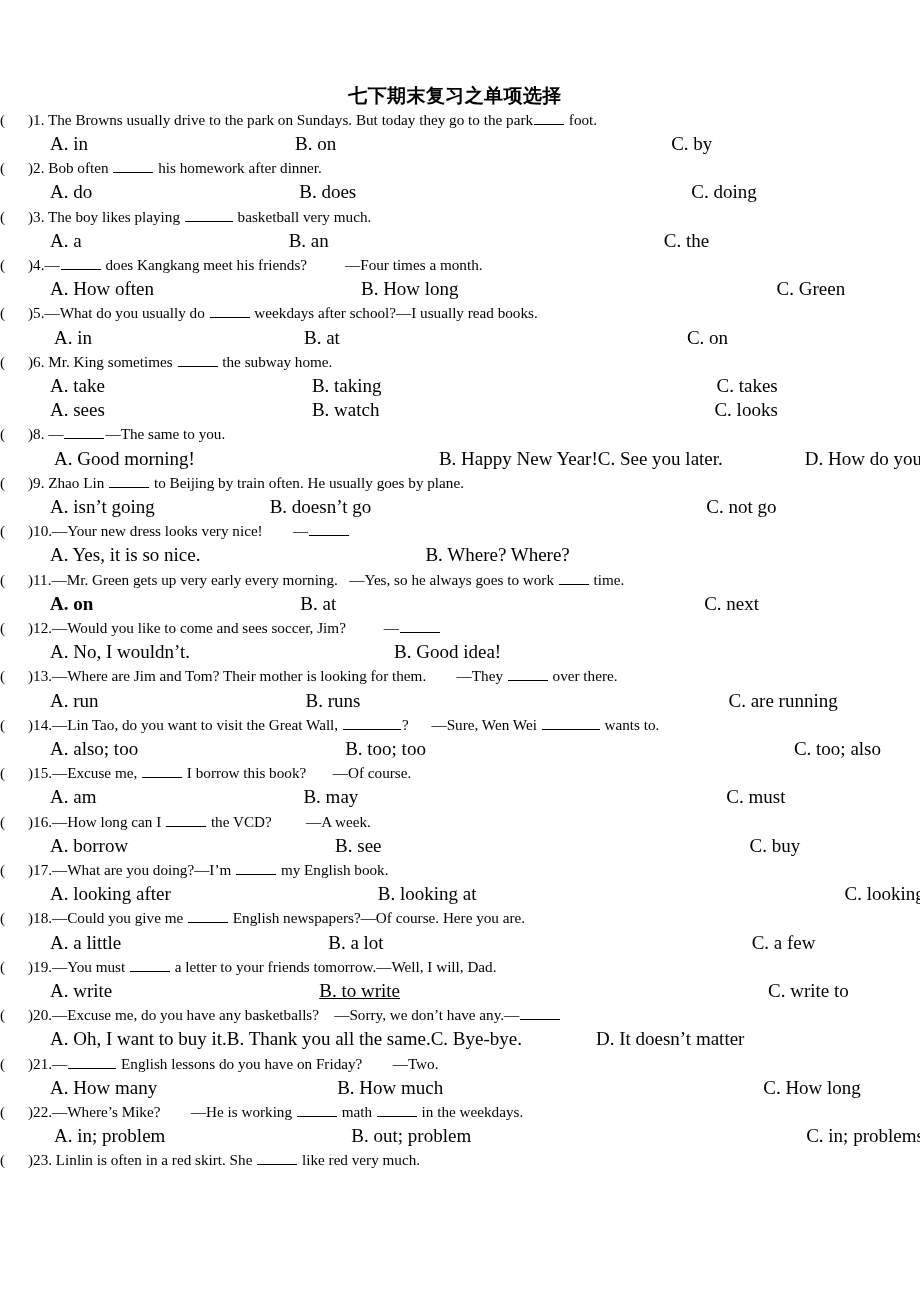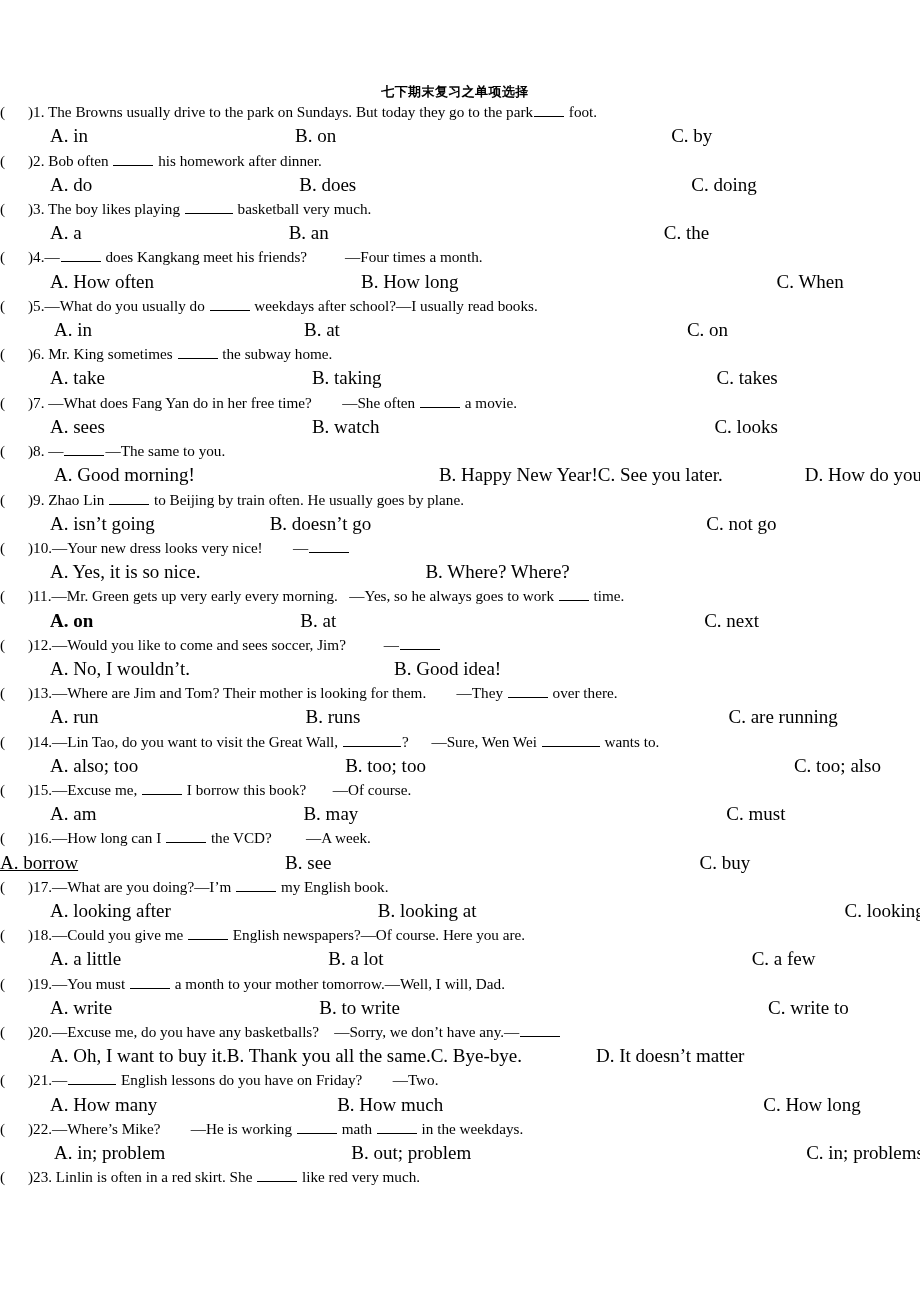--- a/index.html
+++ b/index.html
@@ -18,21 +18,21 @@
   #page {
     position: relative;
     width: 920px;
     height: 1303px;
     box-sizing: border-box;
     padding: 0;
     overflow: hidden;
   }
   .doc-title {
     text-align: center;
-    font-size: 13px;
+    font-size: 19px;
     font-weight: bold;
     letter-spacing: 0.4px;
     margin: 0;
     padding-top: 84px;
     padding-right: 10px;
     line-height: 1.25;
   }
   .qblock {
     padding-right: 16px;
   }
@@ -73,51 +73,50 @@
 <div id="page">
   <h1 class="doc-title">七下期末复习之单项选择</h1>
   <div id="questions" class="qblock">
       <div class="qline"><span class="paren-open">(</span><span>)</span><span>1.</span><span> The Browns usually drive to the park on Sundays. But today they go to the park</span><span class="blank b-sm"></span><span> foot.</span></div>
       <div class="optline"><span class="opt" style="margin-left: 50px;">A. in</span><span class="opt" style="margin-left: 207px;">B. on</span><span class="opt" style="margin-left: 335px;">C. by</span></div>
       <div class="qline"><span class="paren-open">(</span><span>)</span><span>2.</span><span> Bob often </span><span class="blank b-md"></span><span> his homework after dinner.</span></div>
       <div class="optline"><span class="opt" style="margin-left: 50px;">A. do</span><span class="opt" style="margin-left: 207px;">B. does</span><span class="opt" style="margin-left: 335px;">C. doing</span></div>
       <div class="qline"><span class="paren-open">(</span><span>)</span><span>3.</span><span> The boy likes playing </span><span class="blank b-lg"></span><span> basketball very much.</span></div>
       <div class="optline"><span class="opt" style="margin-left: 50px;">A. a</span><span class="opt" style="margin-left: 207px;">B. an</span><span class="opt" style="margin-left: 335px;">C. the</span></div>
       <div class="qline"><span class="paren-open">(</span><span>)</span><span>4.</span><span>—</span><span class="blank b-md"></span><span> does Kangkang meet his friends?          —Four times a month.</span></div>
-      <div class="optline"><span class="opt" style="margin-left: 50px;">A. How often</span><span class="opt" style="margin-left: 207px;">B. How long</span><span class="opt" style="margin-left: 318px;">C. When</span></div>
+      <div class="optline"><span class="opt" style="margin-left: 50px;">A. How often</span><span class="opt" style="margin-left: 207px;">B. How long</span><span class="opt" style="margin-left: 318px;">C. Green</span></div>
       <div class="qline"><span class="paren-open">(</span><span>)</span><span>5.</span><span>—What do you usually do </span><span class="blank b-md"></span><span> weekdays after school?—I usually read books.</span></div>
       <div class="optline"><span class="opt" style="margin-left: 54px;">A. in</span><span class="opt" style="margin-left: 212px;">B. at</span><span class="opt" style="margin-left: 347px;">C. on</span></div>
       <div class="qline"><span class="paren-open">(</span><span>)</span><span>6.</span><span> Mr. King sometimes </span><span class="blank b-md"></span><span> the subway home.</span></div>
       <div class="optline"><span class="opt" style="margin-left: 50px;">A. take</span><span class="opt" style="margin-left: 207px;">B. taking</span><span class="opt" style="margin-left: 335px;">C. takes</span></div>
-      <div class="qline"><span class="paren-open">(</span><span>)</span><span>7.</span><span> —What does Fang Yan do in her free time?        —She often </span><span class="blank b-md"></span><span> a movie.</span></div>
       <div class="optline"><span class="opt" style="margin-left: 50px;">A. sees</span><span class="opt" style="margin-left: 207px;">B. watch</span><span class="opt" style="margin-left: 335px;">C. looks</span></div>
       <div class="qline"><span class="paren-open">(</span><span>)</span><span>8.</span><span> —</span><span class="blank b-md"></span><span>—The same to you.</span></div>
       <div class="optline"><span class="opt" style="margin-left: 54px;">A. Good morning!</span><span class="opt" style="margin-left: 244px;">B. Happy New Year!</span><span class="opt">C. See you later.</span><span class="opt" style="margin-left: 82px;">D. How do you do?</span></div>
       <div class="qline"><span class="paren-open">(</span><span>)</span><span>9.</span><span> Zhao Lin </span><span class="blank b-md"></span><span> to Beijing by train often. He usually goes by plane.</span></div>
       <div class="optline"><span class="opt" style="margin-left: 50px;">A. isn’t going</span><span class="opt" style="margin-left: 115px;">B. doesn’t go</span><span class="opt" style="margin-left: 335px;">C. not go</span></div>
       <div class="qline"><span class="paren-open">(</span><span>)</span><span>10.</span><span>—Your new dress looks very nice!        —</span><span class="blank b-md"></span><span></span></div>
       <div class="optline"><span class="opt" style="margin-left: 50px;">A. Yes, it is so nice.</span><span class="opt" style="margin-left: 225px;">B. Where? Where?</span></div>
       <div class="qline"><span class="paren-open">(</span><span>)</span><span>11.</span><span>—Mr. Green gets up very early every morning.   —Yes, so he always goes to work </span><span class="blank b-sm"></span><span> time.</span></div>
       <div class="optline"><span class="opt" style="margin-left: 50px; font-weight: bold;">A. on</span><span class="opt" style="margin-left: 207px;">B. at</span><span class="opt" style="margin-left: 368px;">C. next</span></div>
       <div class="qline"><span class="paren-open">(</span><span>)</span><span>12.</span><span>—Would you like to come and sees soccer, Jim?          —</span><span class="blank b-md"></span><span></span></div>
       <div class="optline"><span class="opt" style="margin-left: 50px;">A. No, I wouldn’t.</span><span class="opt" style="margin-left: 204px;">B. Good idea!</span></div>
       <div class="qline"><span class="paren-open">(</span><span>)</span><span>13.</span><span>—Where are Jim and Tom? Their mother is looking for them.        —They </span><span class="blank b-md"></span><span> over there.</span></div>
       <div class="optline"><span class="opt" style="margin-left: 50px;">A. run</span><span class="opt" style="margin-left: 207px;">B. runs</span><span class="opt" style="margin-left: 368px;">C. are running</span></div>
       <div class="qline"><span class="paren-open">(</span><span>)</span><span>14.</span><span>—Lin Tao, do you want to visit the Great Wall, </span><span class="blank b-xl"></span><span>?      —Sure, Wen Wei </span><span class="blank b-xl"></span><span> wants to.</span></div>
       <div class="optline"><span class="opt" style="margin-left: 50px;">A. also; too</span><span class="opt" style="margin-left: 207px;">B. too; too</span><span class="opt" style="margin-left: 368px;">C. too; also</span></div>
       <div class="qline"><span class="paren-open">(</span><span>)</span><span>15.</span><span>—Excuse me, </span><span class="blank b-md"></span><span> I borrow this book?       —Of course.</span></div>
       <div class="optline"><span class="opt" style="margin-left: 50px;">A. am</span><span class="opt" style="margin-left: 207px;">B. may</span><span class="opt" style="margin-left: 368px;">C. must</span></div>
       <div class="qline"><span class="paren-open">(</span><span>)</span><span>16.</span><span>—How long can I </span><span class="blank b-md"></span><span> the VCD?         —A week.</span></div>
-      <div class="optline"><span class="opt" style=" text-decoration: underline;">A. borrow</span><span class="opt" style="margin-left: 207px;">B. see</span><span class="opt" style="margin-left: 368px;">C. buy</span></div>
+      <div class="optline"><span class="opt" style="margin-left: 50px;">A. borrow</span><span class="opt" style="margin-left: 207px;">B. see</span><span class="opt" style="margin-left: 368px;">C. buy</span></div>
       <div class="qline"><span class="paren-open">(</span><span>)</span><span>17.</span><span>—What are you doing?—I’m </span><span class="blank b-md"></span><span> my English book.</span></div>
       <div class="optline"><span class="opt" style="margin-left: 50px;">A. looking after</span><span class="opt" style="margin-left: 207px;">B. looking at</span><span class="opt" style="margin-left: 368px;">C. looking for</span></div>
       <div class="qline"><span class="paren-open">(</span><span>)</span><span>18.</span><span>—Could you give me </span><span class="blank b-md"></span><span> English newspapers?—Of course. Here you are.</span></div>
       <div class="optline"><span class="opt" style="margin-left: 50px;">A. a little</span><span class="opt" style="margin-left: 207px;">B. a lot</span><span class="opt" style="margin-left: 368px;">C. a few</span></div>
-      <div class="qline"><span class="paren-open">(</span><span>)</span><span>19.</span><span>—You must </span><span class="blank b-md"></span><span> a month to your mother tomorrow.—Well, I will, Dad.</span></div>
-      <div class="optline"><span class="opt" style="margin-left: 50px;">A. write</span><span class="opt" style="margin-left: 207px;">B. to write</span><span class="opt" style="margin-left: 368px;">C. write to</span></div>
+      <div class="qline"><span class="paren-open">(</span><span>)</span><span>19.</span><span>—You must </span><span class="blank b-md"></span><span> a letter to your friends tomorrow.—Well, I will, Dad.</span></div>
+      <div class="optline"><span class="opt" style="margin-left: 50px;">A. write</span><span class="opt" style="margin-left: 207px; text-decoration: underline;">B. to write</span><span class="opt" style="margin-left: 368px;">C. write to</span></div>
       <div class="qline"><span class="paren-open">(</span><span>)</span><span>20.</span><span>—Excuse me, do you have any basketballs?    —Sorry, we don’t have any.—</span><span class="blank b-md"></span><span></span></div>
       <div class="optline"><span class="opt" style="margin-left: 50px;">A. Oh, I want to buy it.</span><span class="opt">B. Thank you all the same.</span><span class="opt">C. Bye-bye.</span><span class="opt" style="margin-left: 74px;">D. It doesn’t matter</span></div>
       <div class="qline"><span class="paren-open">(</span><span>)</span><span>21.</span><span>—</span><span class="blank b-lg"></span><span> English lessons do you have on Friday?        —Two.</span></div>
       <div class="optline"><span class="opt" style="margin-left: 50px;">A. How many</span><span class="opt" style="margin-left: 180px;">B. How much</span><span class="opt" style="margin-left: 320px;">C. How long</span></div>
       <div class="qline"><span class="paren-open">(</span><span>)</span><span>22.</span><span>—Where’s Mike?        —He is working </span><span class="blank b-md"></span><span> math </span><span class="blank b-md"></span><span> in the weekdays.</span></div>
       <div class="optline"><span class="opt" style="margin-left: 54px;">A. in; problem</span><span class="opt" style="margin-left: 186px;">B. out; problem</span><span class="opt" style="margin-left: 335px;">C. in; problems</span></div>
       <div class="qline"><span class="paren-open">(</span><span>)</span><span>23.</span><span> Linlin is often in a red skirt. She </span><span class="blank b-md"></span><span> like red very much.</span></div>
     </div>
 </div>
 

